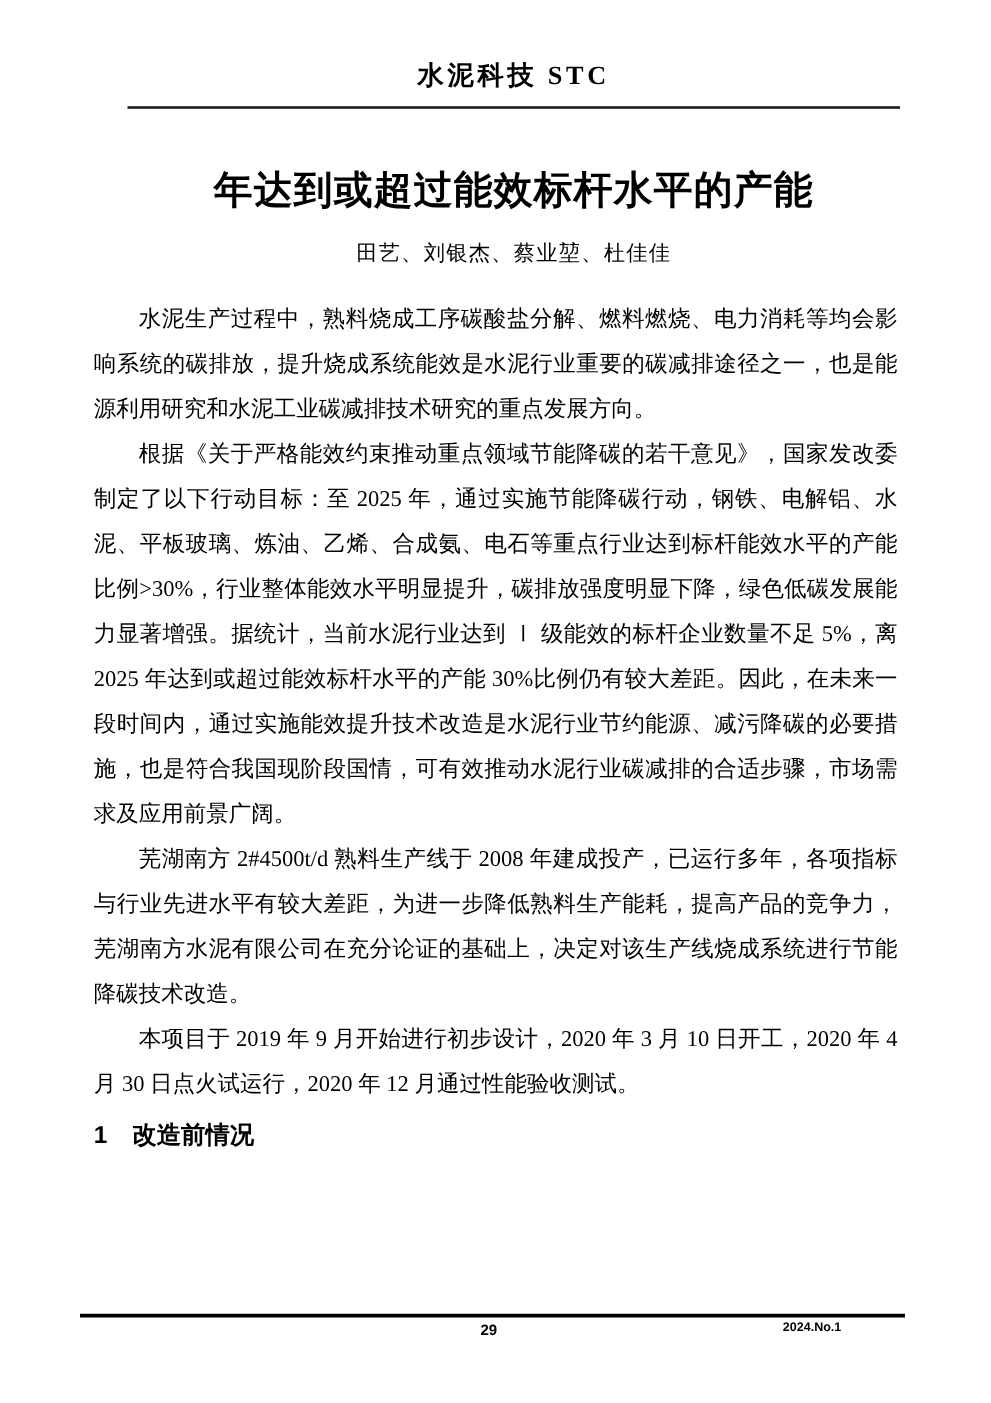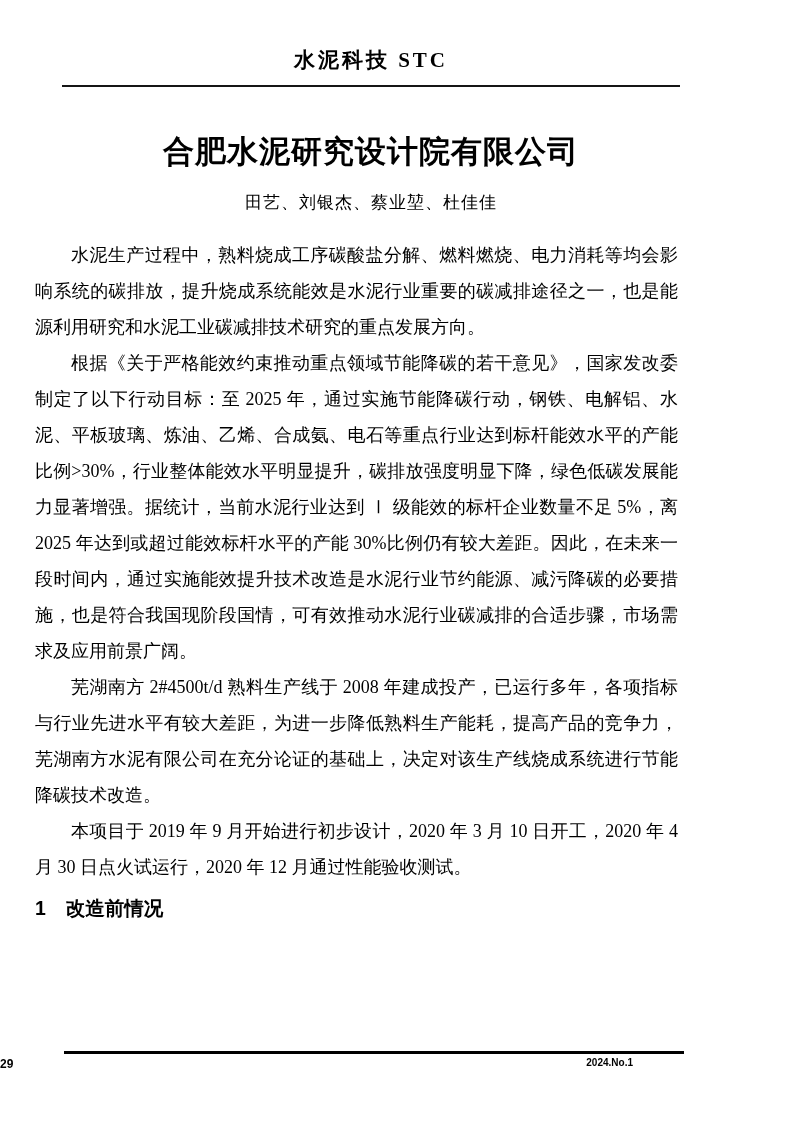--- a/index.html
+++ b/index.html
@@ -4,20 +4,21 @@
 <style>
   html, body { margin: 0; padding: 0; background: #ffffff; }
   .page {
     position: relative;
     width: 742px;
     height: 1122px;
     background: #ffffff;
     color: #000000;
     font-family: "Liberation Serif", serif;
     overflow: hidden;
+    padding-left: 40px;
   }
   
   .journal-header {
     padding-top: 46px;
     text-align: center;
     font-size: 21px;
     line-height: 28px;
     letter-spacing: 3px;
     font-weight: 600;
     font-family: "Liberation Serif", serif;
@@ -76,21 +77,21 @@
     left: 64px;
     right: 58px;
     top: 1051px;
     border-top: 3px solid #000000;
   }
   .footer-page {
     position: absolute;
     top: 1057px;
     left: 0;
     width: 100%;
-    text-align: left;
+    text-align: center;
     font-size: 12px;
     font-family: "Liberation Sans", sans-serif;
     font-weight: 600;
   }
   .footer-issue {
     position: absolute;
     top: 1057px;
     right: 109px;
     font-size: 10px;
     font-family: "Liberation Sans", sans-serif;
@@ -100,21 +101,21 @@
 </head>
 <body>
 
 <div class="page">
 
   <div class="journal-header">水泥科技 STC</div>
 
   <div class="header-rule"></div>
 
   <div class="article-title">
-    <div>合肥水泥研究设计院有限公司</div>
+    <div>年达到或超过能效标杆水平的产能</div>
   </div>
 
   <div class="authors-line">田艺、刘银杰、蔡业堃、杜佳佳</div>
 
 
   <div class="body-text">
     <p>水泥生产过程中，熟料烧成工序碳酸盐分解、燃料燃烧、电力消耗等均会影响系统的碳排放，提升烧成系统能效是水泥行业重要的碳减排途径之一，也是能源利用研究和水泥工业碳减排技术研究的重点发展方向。</p>
     <p>根据《关于严格能效约束推动重点领域节能降碳的若干意见》，国家发改委制定了以下行动目标：至 2025 年，通过实施节能降碳行动，钢铁、电解铝、水泥、平板玻璃、炼油、乙烯、合成氨、电石等重点行业达到标杆能效水平的产能比例&gt;30%，行业整体能效水平明显提升，碳排放强度明显下降，绿色低碳发展能力显著增强。据统计，当前水泥行业达到 Ⅰ 级能效的标杆企业数量不足 5%，离 2025 年达到或超过能效标杆水平的产能 30%比例仍有较大差距。因此，在未来一段时间内，通过实施能效提升技术改造是水泥行业节约能源、减污降碳的必要措施，也是符合我国现阶段国情，可有效推动水泥行业碳减排的合适步骤，市场需求及应用前景广阔。</p>
     <p>芜湖南方 2#4500t/d 熟料生产线于 2008 年建成投产，已运行多年，各项指标与行业先进水平有较大差距，为进一步降低熟料生产能耗，提高产品的竞争力，芜湖南方水泥有限公司在充分论证的基础上，决定对该生产线烧成系统进行节能降碳技术改造。</p>
     <p>本项目于 2019 年 9 月开始进行初步设计，2020 年 3 月 10 日开工，2020 年 4 月 30 日点火试运行，2020 年 12 月通过性能验收测试。</p>

